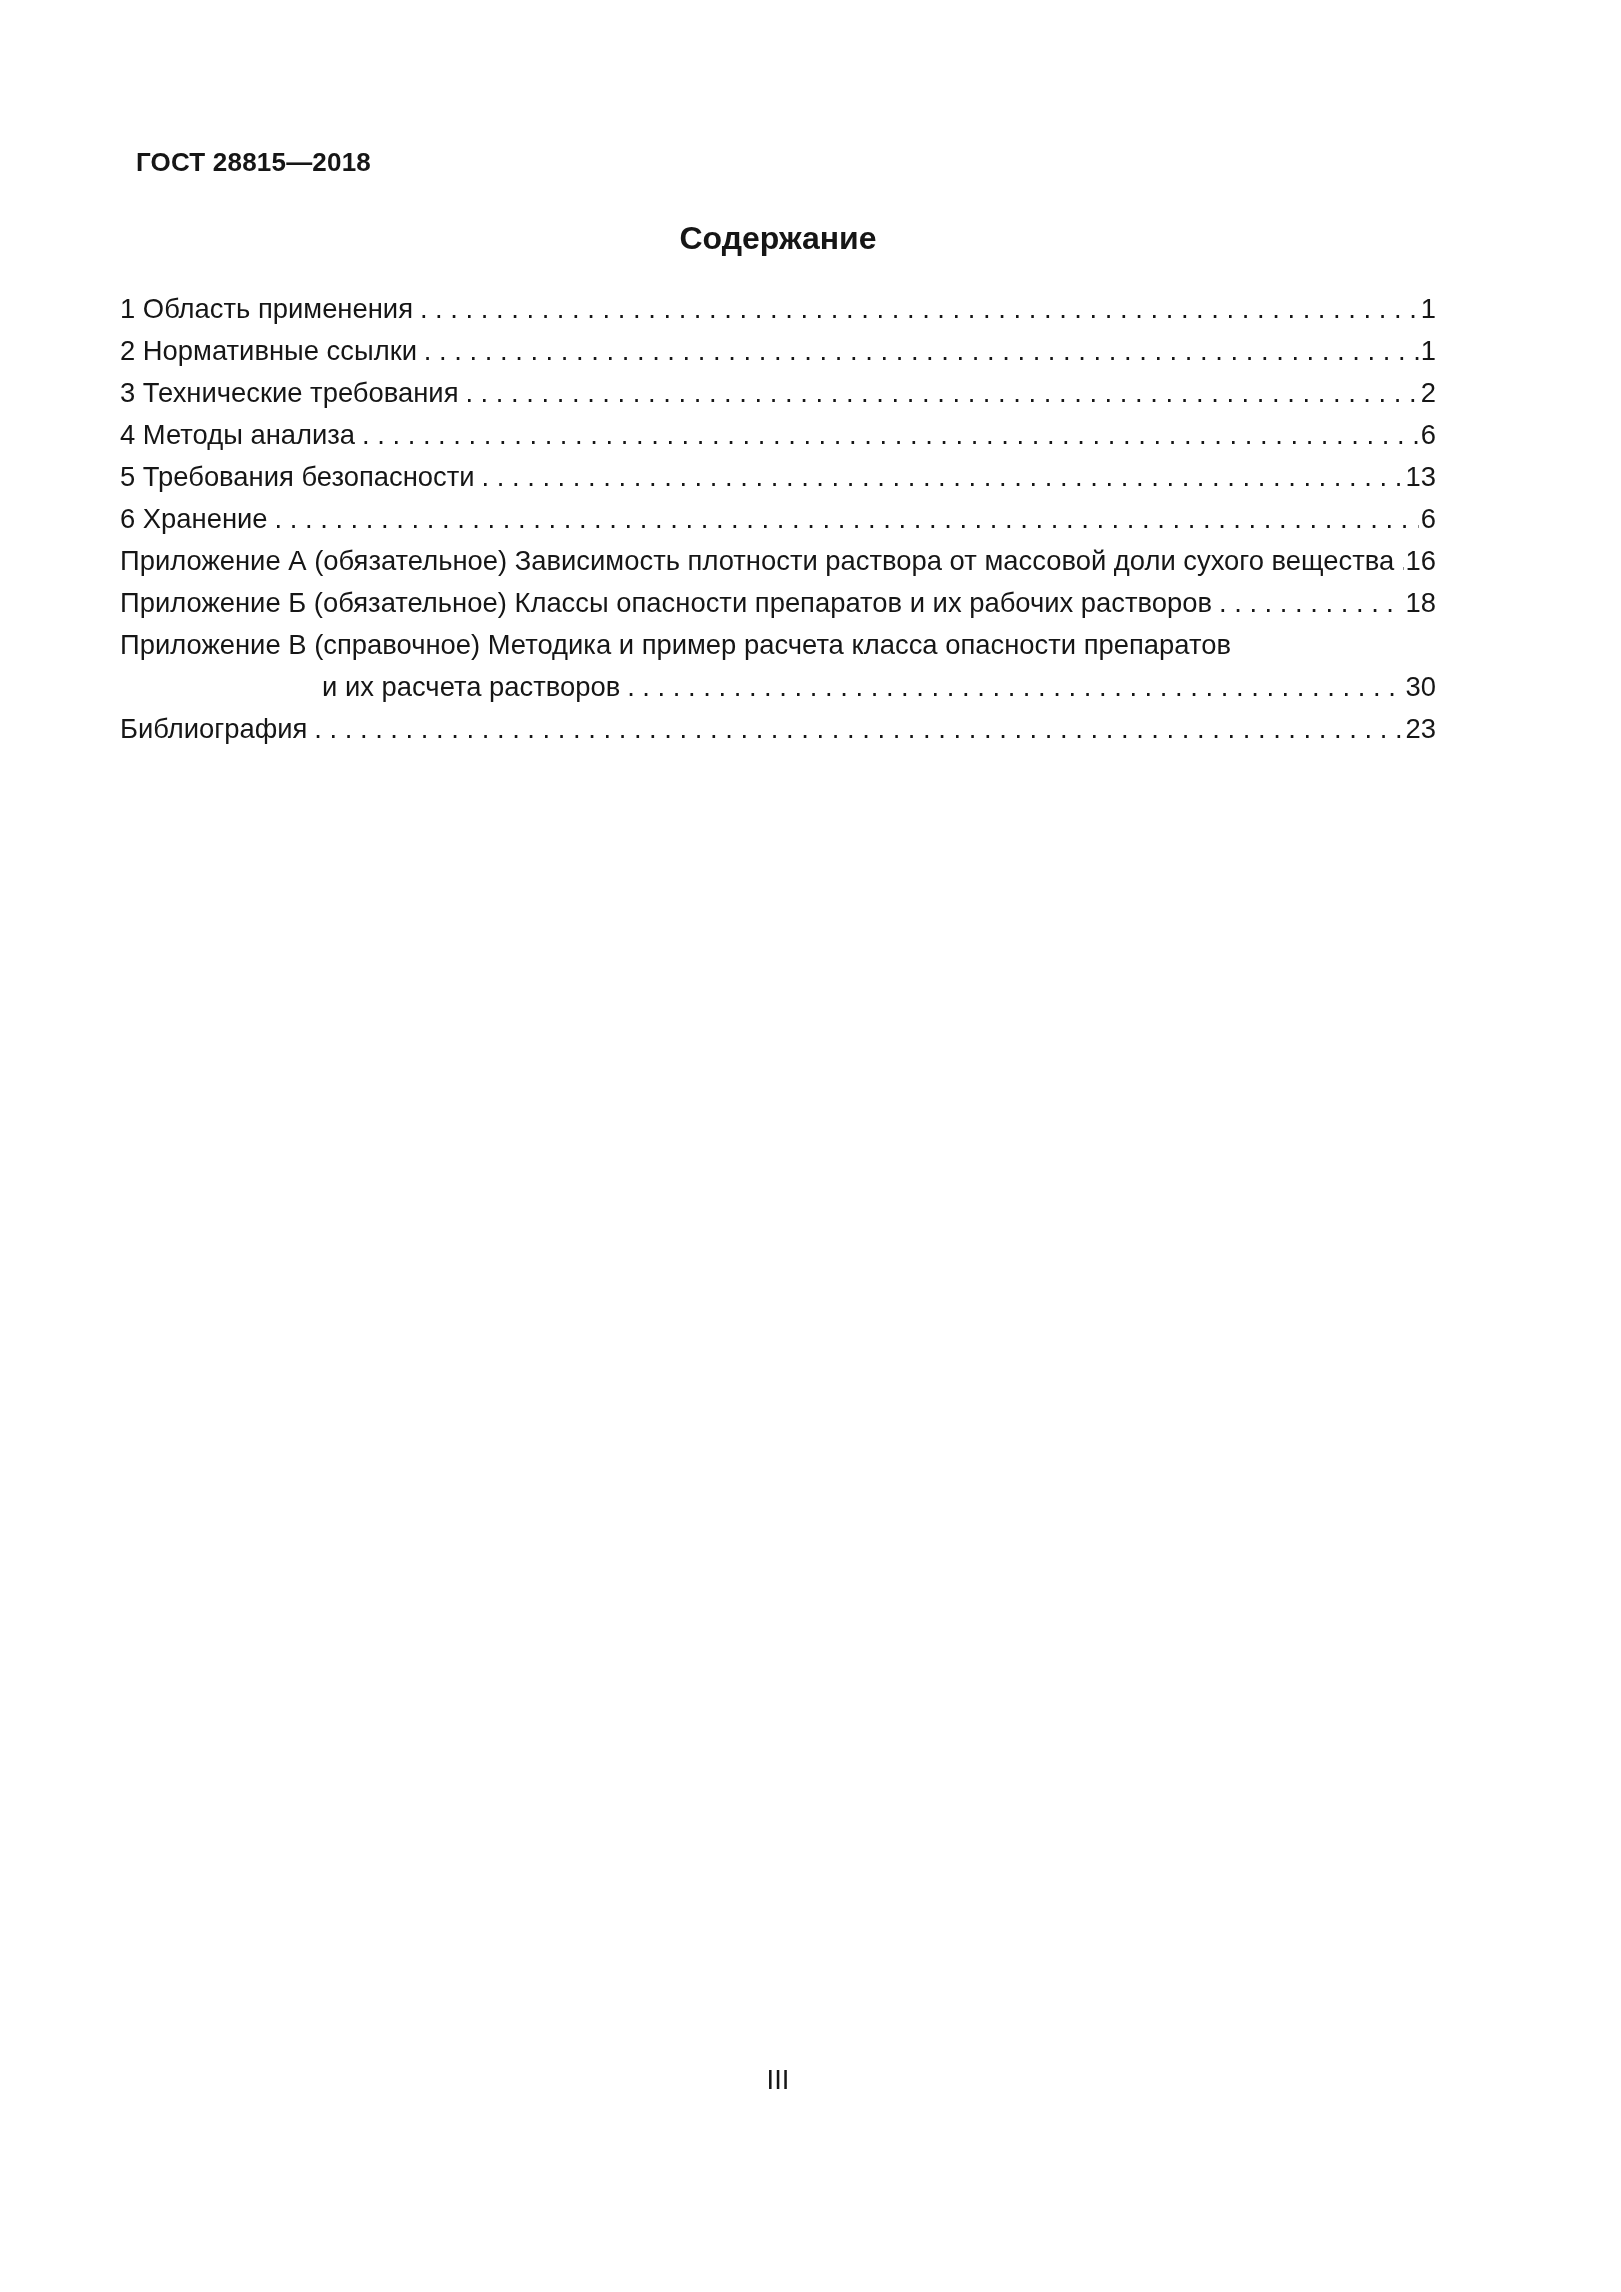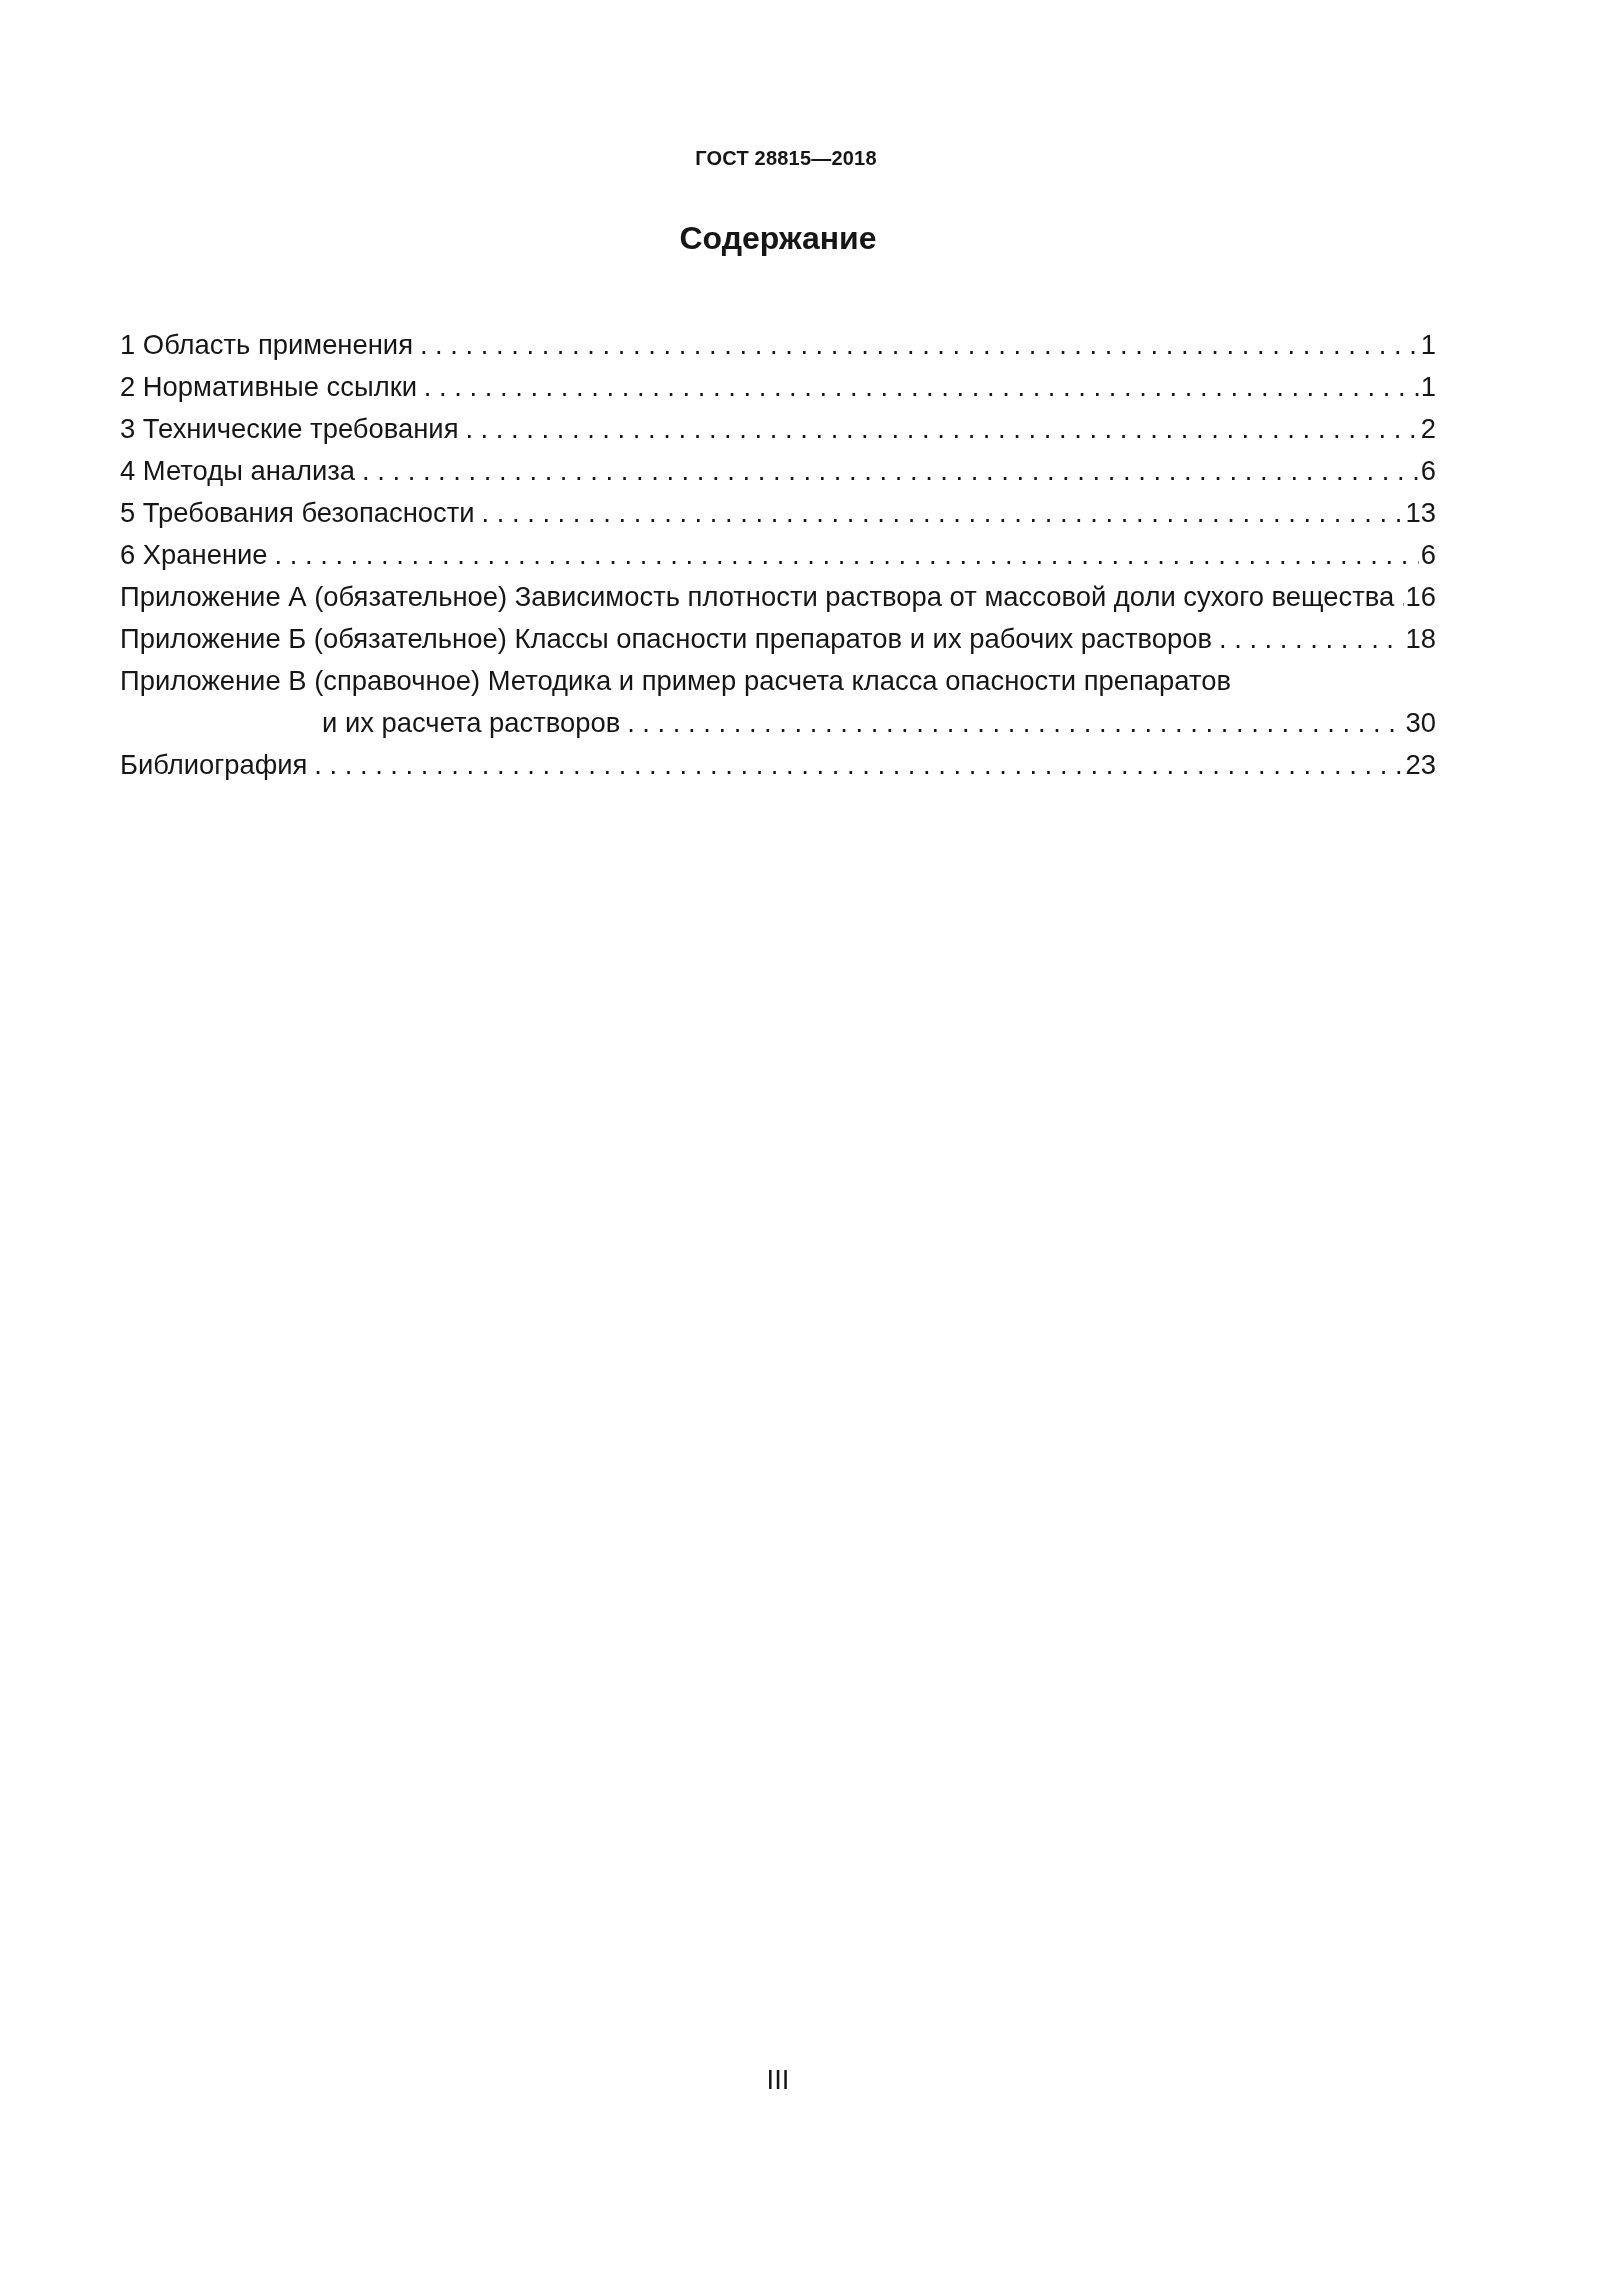--- a/index.html
+++ b/index.html
@@ -15,41 +15,40 @@
   .page {
     position: absolute;
     inset: 0;
     background: #ffffff;
   }
   .doc-number {
     position: absolute;
     top: 147px;
     left: 136px;
     right: 185px;
-    text-align: center;
-    font-size: 20px;
+    text-align: left;
+    font-size: 26px;
     font-weight: bold;
     letter-spacing: 0.2px;
   }
   .toc-title {
     position: absolute;
     top: 220px;
     left: 120px;
     right: 185px;
     text-align: center;
     font-size: 32px;
     font-weight: bold;
   }
   .toc {
     position: absolute;
     top: 288px;
     left: 120px;
     right: 185px;
     font-size: 27.4px;
-    margin-top: 36px;
   }
   .toc-row {
     display: flex;
     align-items: baseline;
     line-height: 42px;
   }
   .toc-row.continuation { margin-left: 202px; }
   .label {
     flex: 0 0 auto;
     white-space: nowrap;

